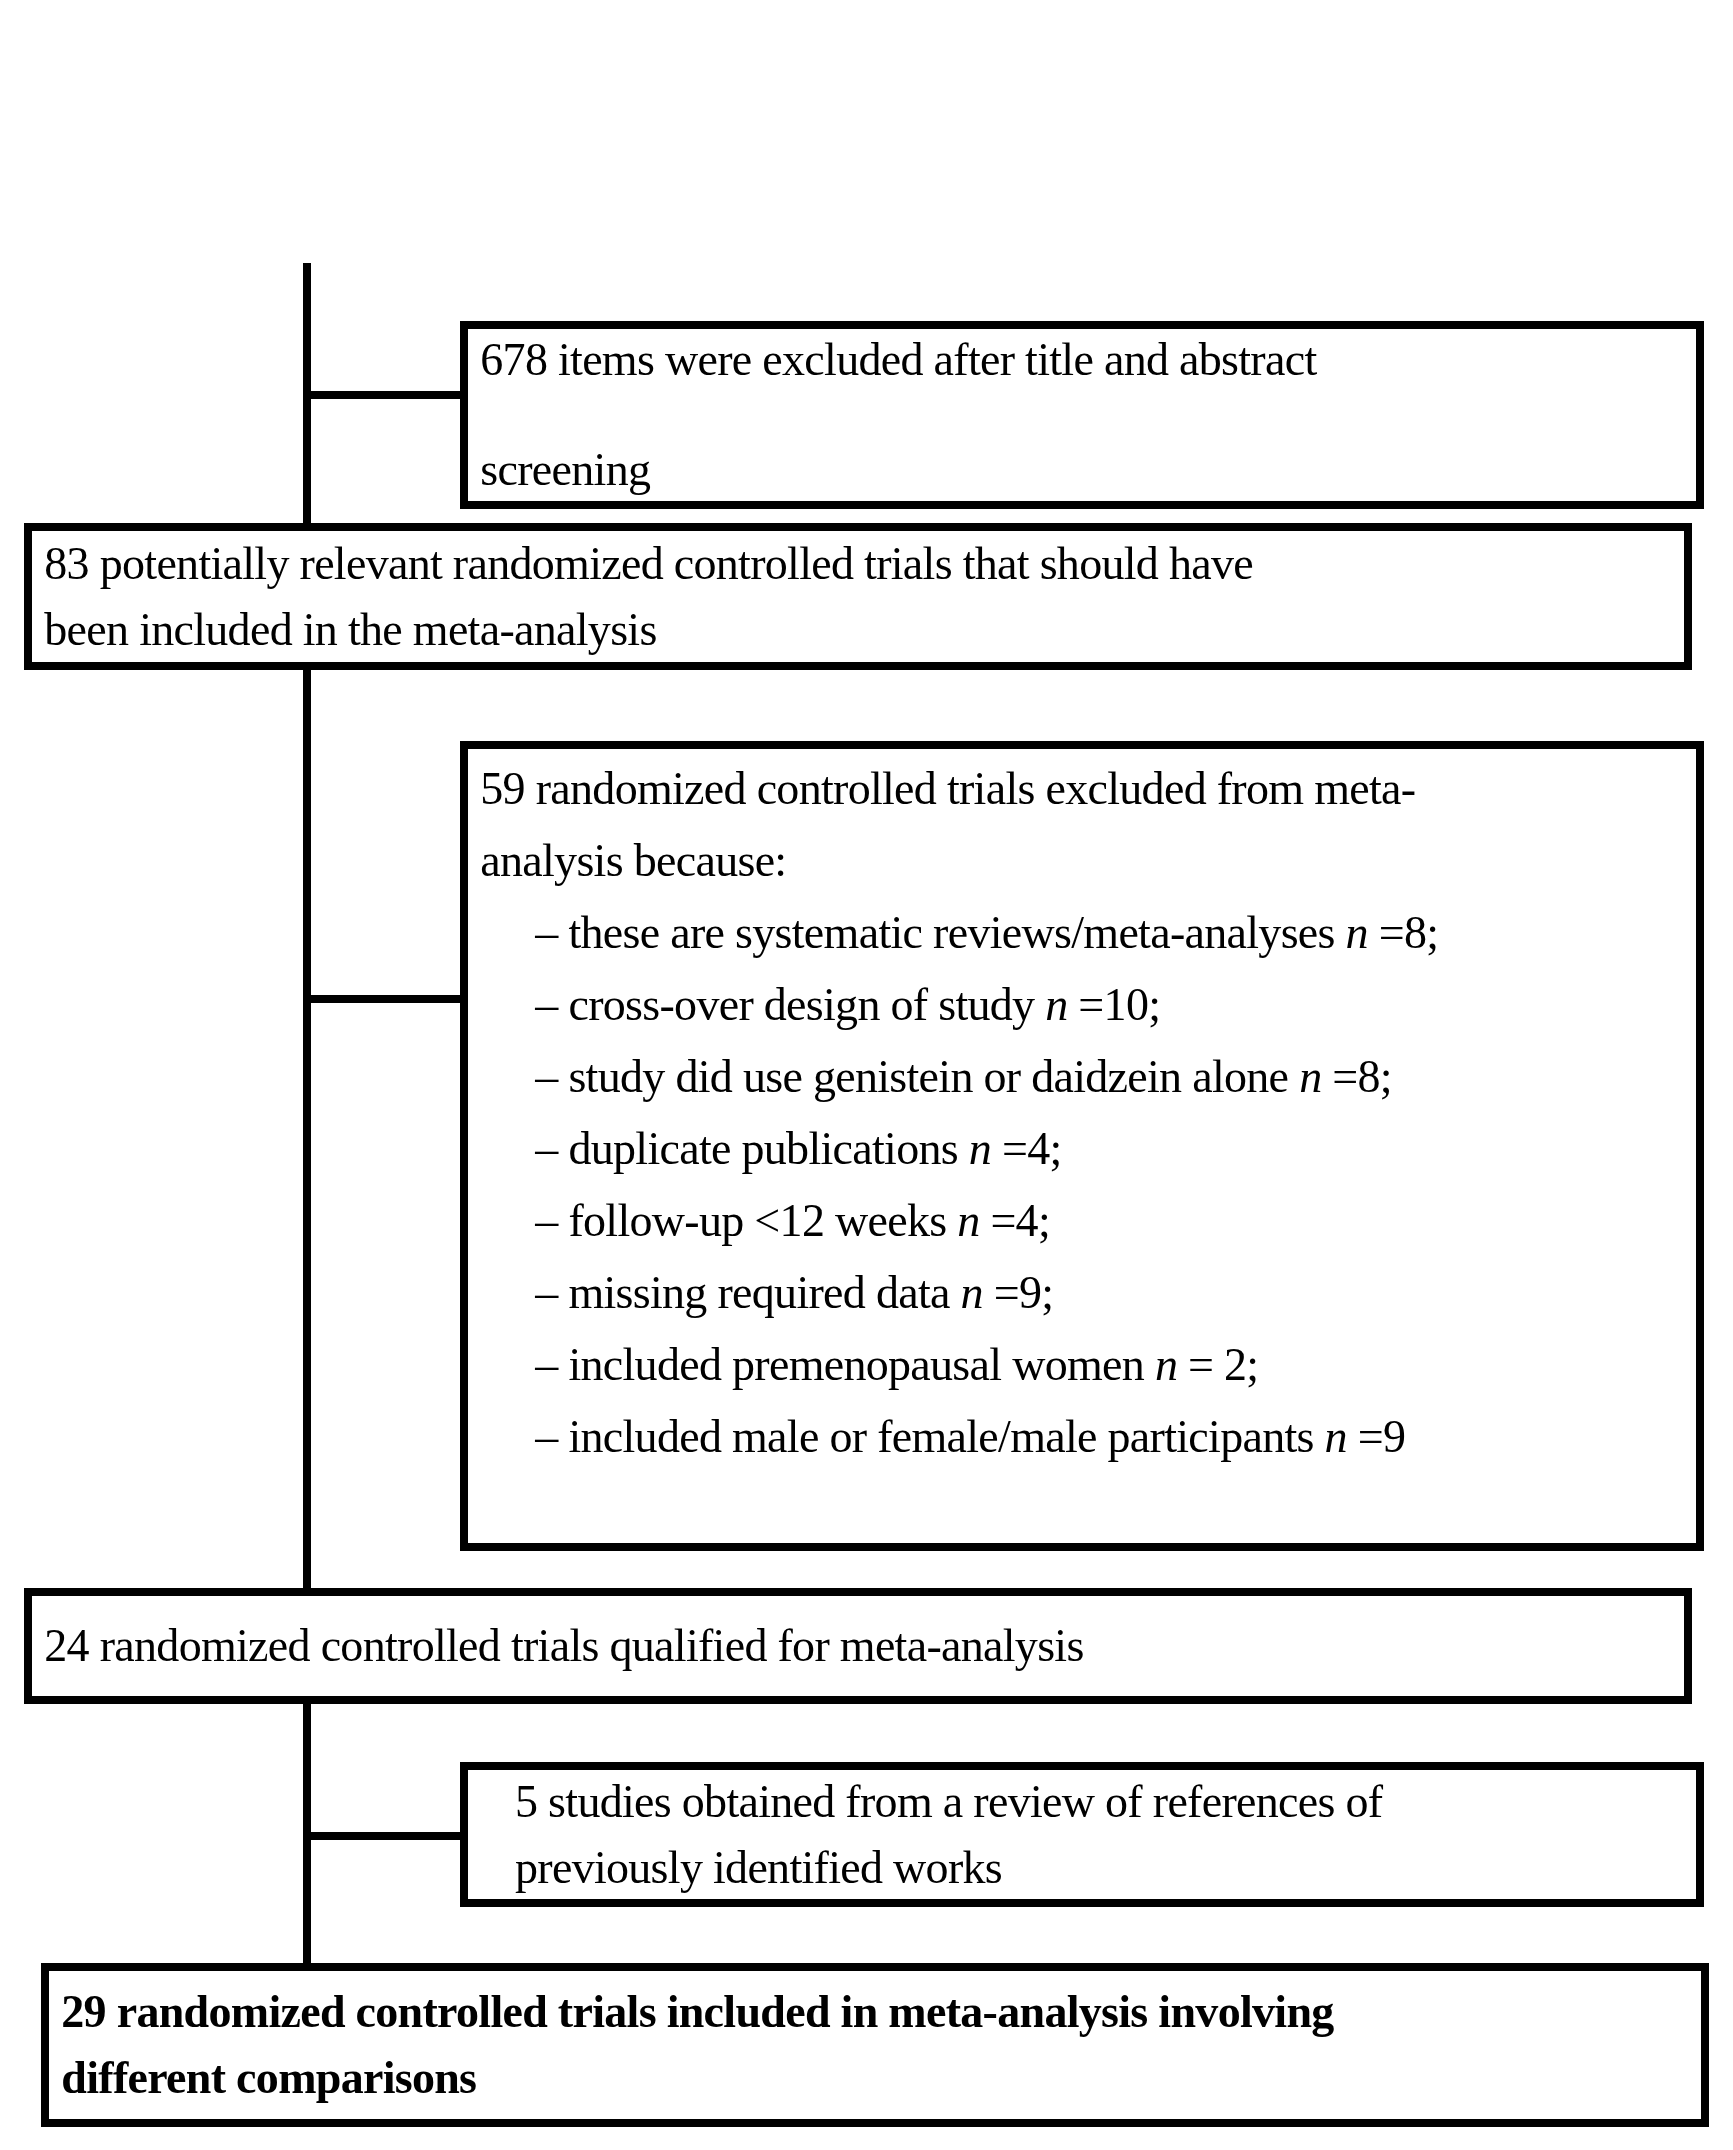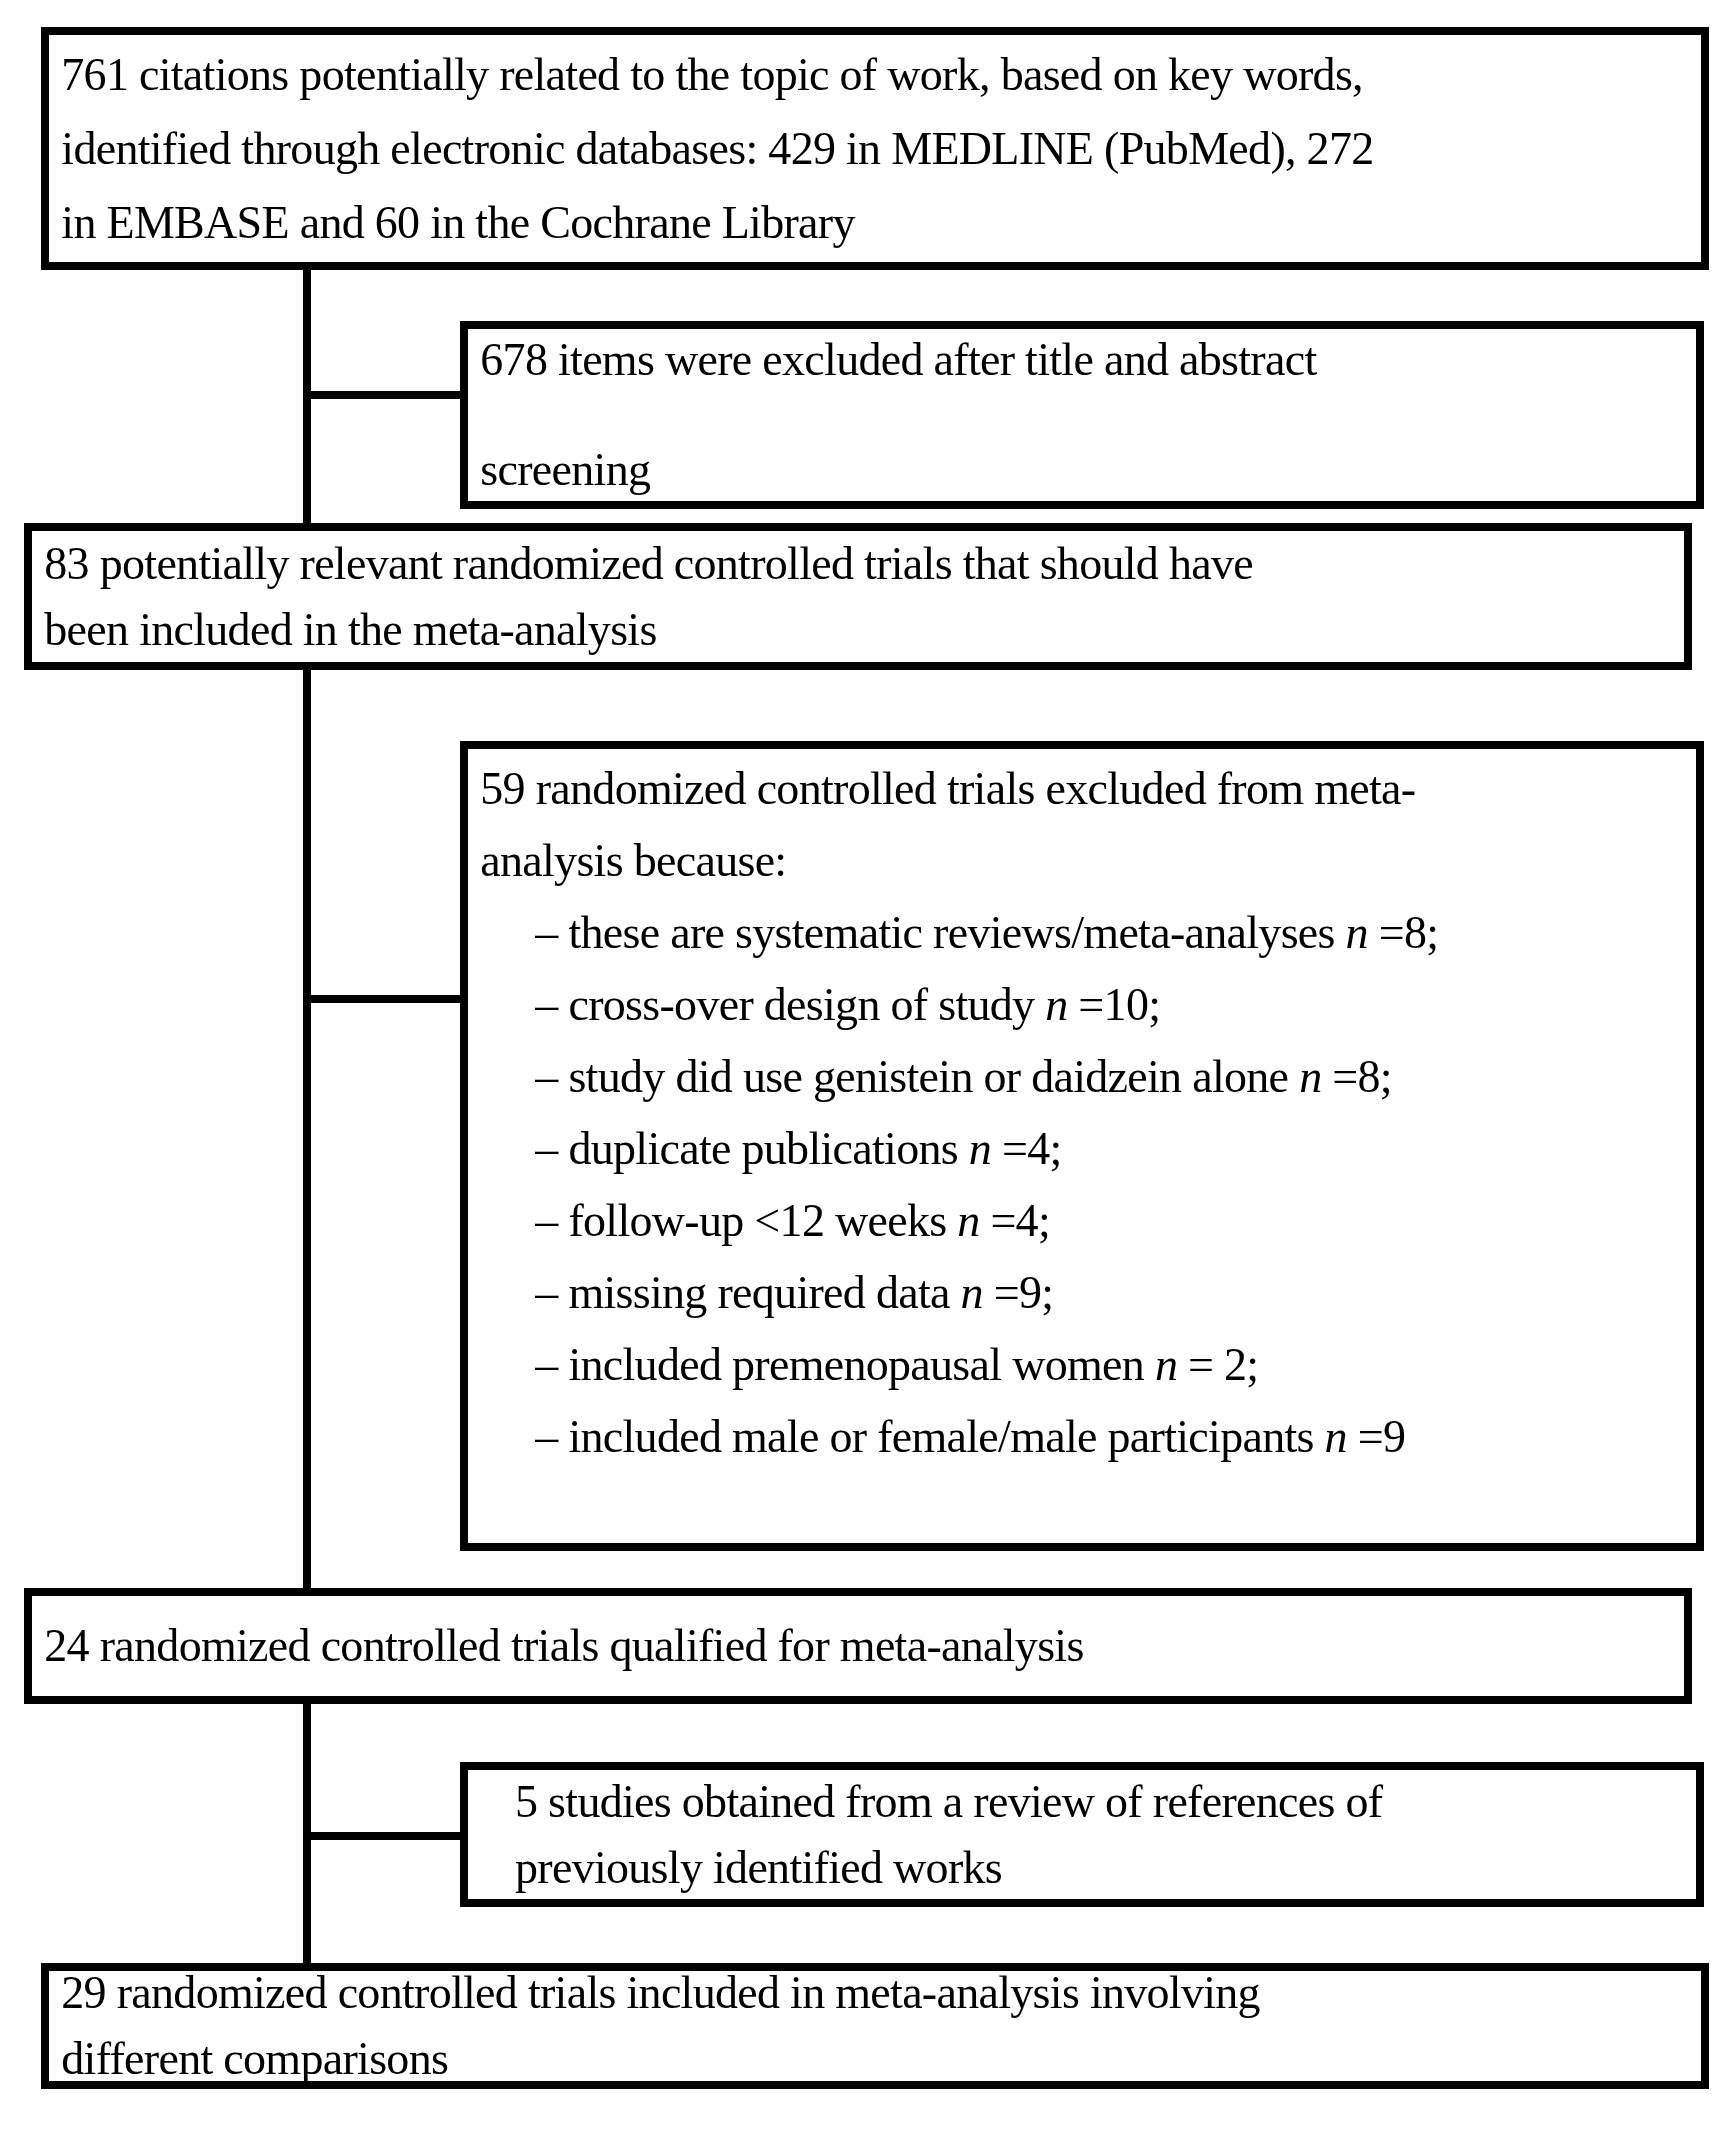--- a/index.html
+++ b/index.html
@@ -30,21 +30,21 @@
   .flowbox .line {
     white-space: nowrap;
   }
   
   .box-1 { left: 41px;  top: 27px;   width: 1668px; height: 243px; line-height: 74px; }
   .box-2 { left: 460px; top: 321px;  width: 1244px; height: 188px; line-height: 66px; gap: 44px; }
   .box-3 { left: 24px;  top: 523px;  width: 1668px; height: 147px; line-height: 66px; }
   .box-4 { left: 460px; top: 728px; width: 1244px; height: 810px; line-height: 72px; justify-content: flex-start; padding-top: 4.1px; margin-top: 13px; }
   .box-5 { left: 24px;  top: 1588px; width: 1668px; height: 116px; line-height: 68px; }
   .box-6 { left: 460px; top: 1762px; width: 1244px; height: 145px; line-height: 66px; padding-left: 47px; }
-  .box-7 { left: 41px;  top: 1963px; width: 1668px; height: 126px; line-height: 66px; }
+  .box-7 { left: 41px;  top: 1963px; width: 1668px; height: 164px; line-height: 66px; font-weight: bold; }
 
   .exclusion-item {
     padding-left: 55px;
     white-space: nowrap;
   }
   .exclusion-item .n-sym, .line .n-sym {
     font-style: italic;
   }
   .connector {
     position: absolute;
@@ -62,25 +62,20 @@
 
 <div class="canvas">
 
   <div class="connector conn-v1"></div>
   <div class="connector conn-h1"></div>
   <div class="connector conn-v2"></div>
   <div class="connector conn-h2"></div>
   <div class="connector conn-v3"></div>
   <div class="connector conn-h3"></div>
 
-  <div class="flowbox box-1">
-    <div class="line">761 citations potentially related to the topic of work, based on key words,</div>
-    <div class="line">identified through electronic databases: 429 in MEDLINE (PubMed), 272</div>
-    <div class="line">in EMBASE and 60 in the Cochrane Library</div>
-  </div>
 
   <div class="flowbox box-2">
     <div class="line">678 items were excluded after title and abstract</div>
     <div class="line">screening</div>
   </div>
 
   <div class="flowbox box-3">
     <div class="line">83 potentially relevant randomized controlled trials that should have</div>
     <div class="line">been included in the meta-analysis</div>
   </div>

